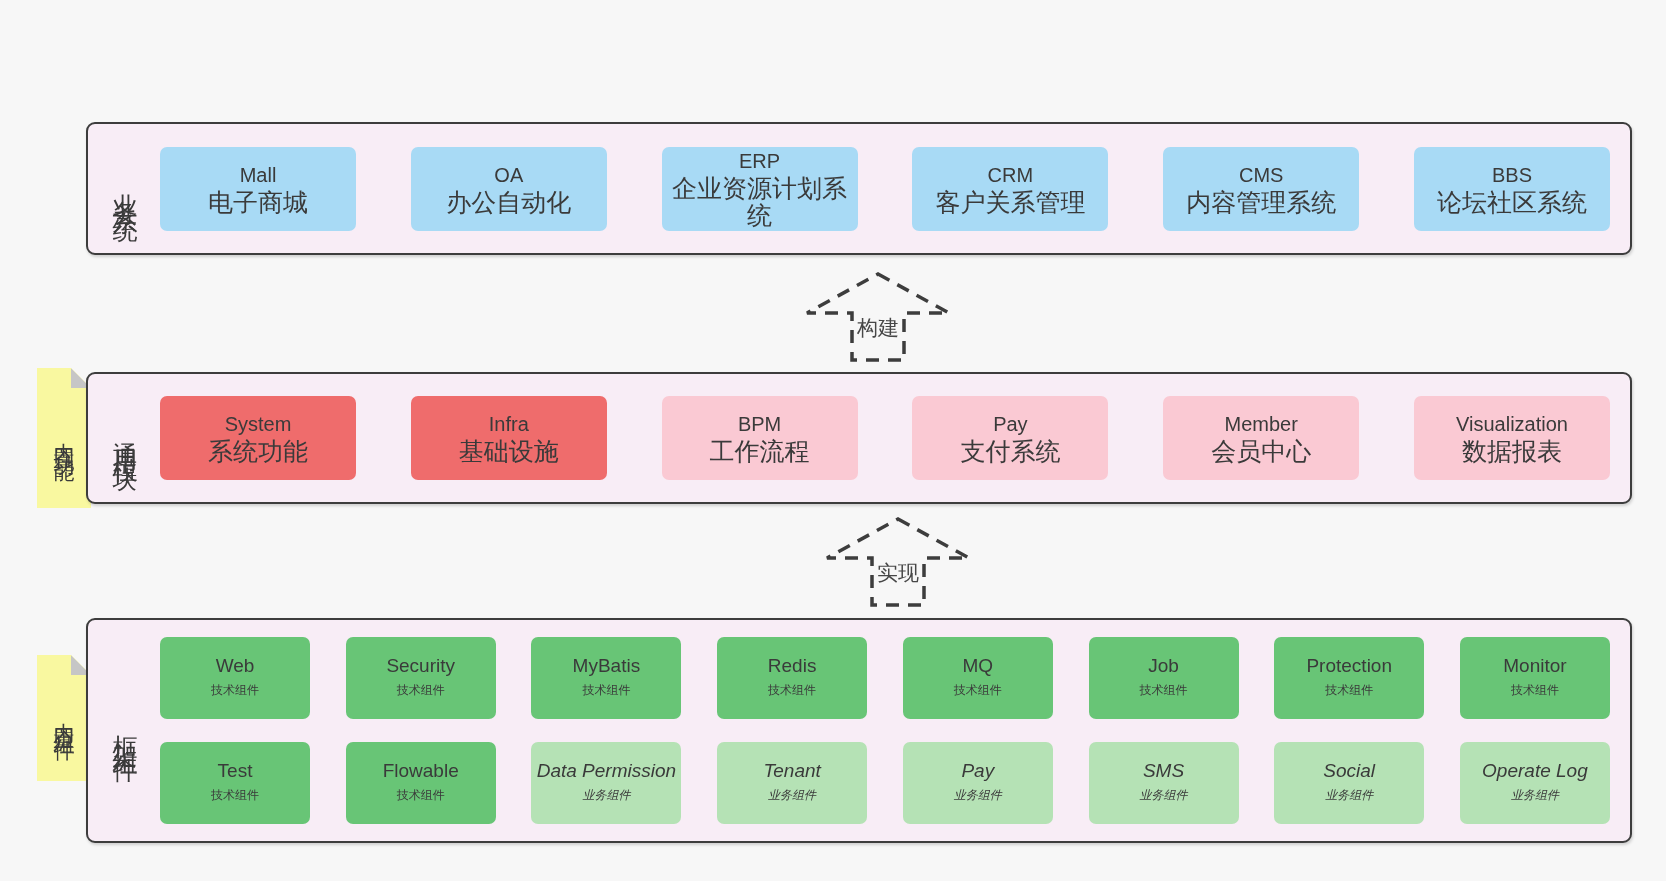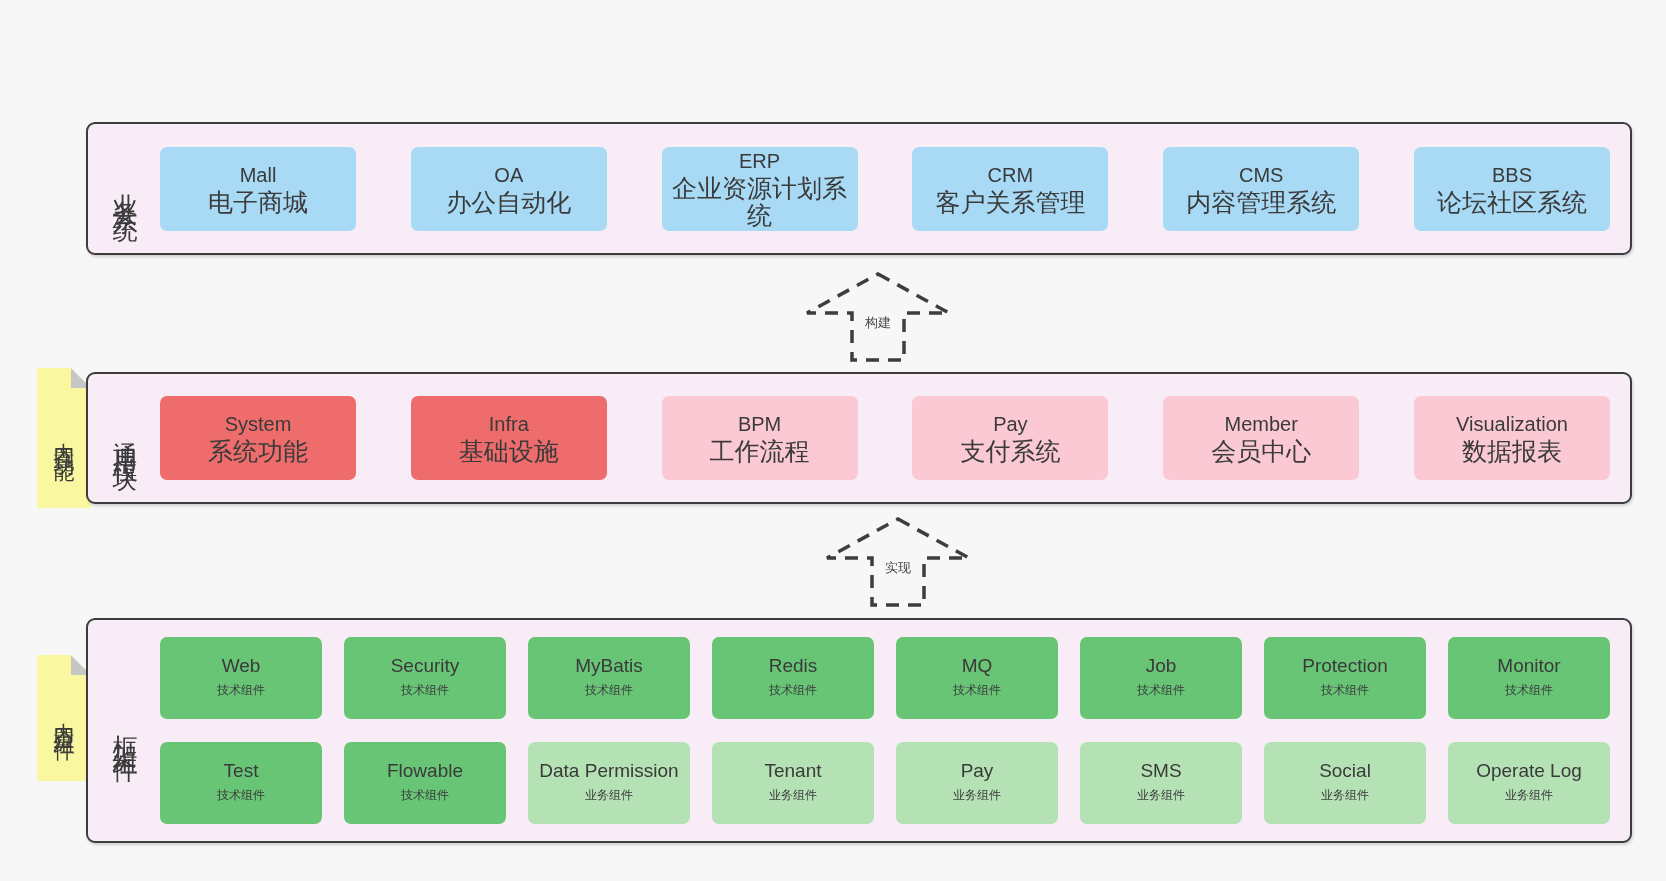--- a/index.html
+++ b/index.html
@@ -43,27 +43,27 @@
     flex:1; display:flex; flex-direction:column; justify-content:center;
     gap:23px; padding:0 20px 0 10px;
   }
   .rows .boxes{padding:0; flex:none;}
   .box{
     width:196px; height:84px; border-radius:7px;
     display:flex; flex-direction:column; justify-content:center; align-items:center;
     text-align:center; line-height:27px; font-size:20px;
   }
   .box .box-zh{font-size:25px;}
-  #band3 .box{width:162px; height:82px; line-height:24px; font-size:19px;}
+  #band3 .box{width:150px; height:82px; line-height:24px; font-size:19px;}
   #band3 .box .box-zh{font-size:12px;}
   .v-blue{background:var(--c-blue);}
   .v-red{background:var(--c-red);}
   .v-pink{background:var(--c-pink);text-align:center;}
   .v-green{background:var(--c-green);}
-  .v-green-light{background:var(--c-green-light);}
+  .v-green-light{background:var(--c-green-light);font-style:italic;}
   
   .sticky{
     position:absolute; left:37px; width:54px; z-index:1;
     background:var(--c-sticky-bg); display:flex;
     clip-path:polygon(0 0, calc(100% - 20px) 0, 100% 20px, 100% 100%, 0 100%);
   }
   #sticky1{top:368px;height:140px;}
   #sticky2{top:655px;height:126px;}
   .fold{
     position:absolute; top:0; right:0; width:20px; height:20px;
@@ -78,21 +78,21 @@
   .arrow{position:absolute; width:160px; height:92px; z-index:3;}
   #arrow1{left:798px; top:271px;}
   #arrow2{left:818px; top:516px;}
   .arrow svg{position:absolute; left:0; top:0; width:100%; height:100%;}
   .arrow polygon{
     fill:none; stroke:var(--c-arrow); stroke-width:3.5; stroke-dasharray:13 9;
   }
   .arrow-label{
     position:absolute; left:50%; top:43px; transform:translateX(-50%);
     background:var(--c-page-bg); padding:0 3px;
-    font-size:13px; color:#474747; white-space:nowrap;
+    font-size:21px; color:#474747; white-space:nowrap;
   }
 </style>
 </head>
 <body>
 
 <section class="band" id="band1">
   <div class="band-label">
     <span>业务系统</span>
   </div>
   <div class="boxes">

